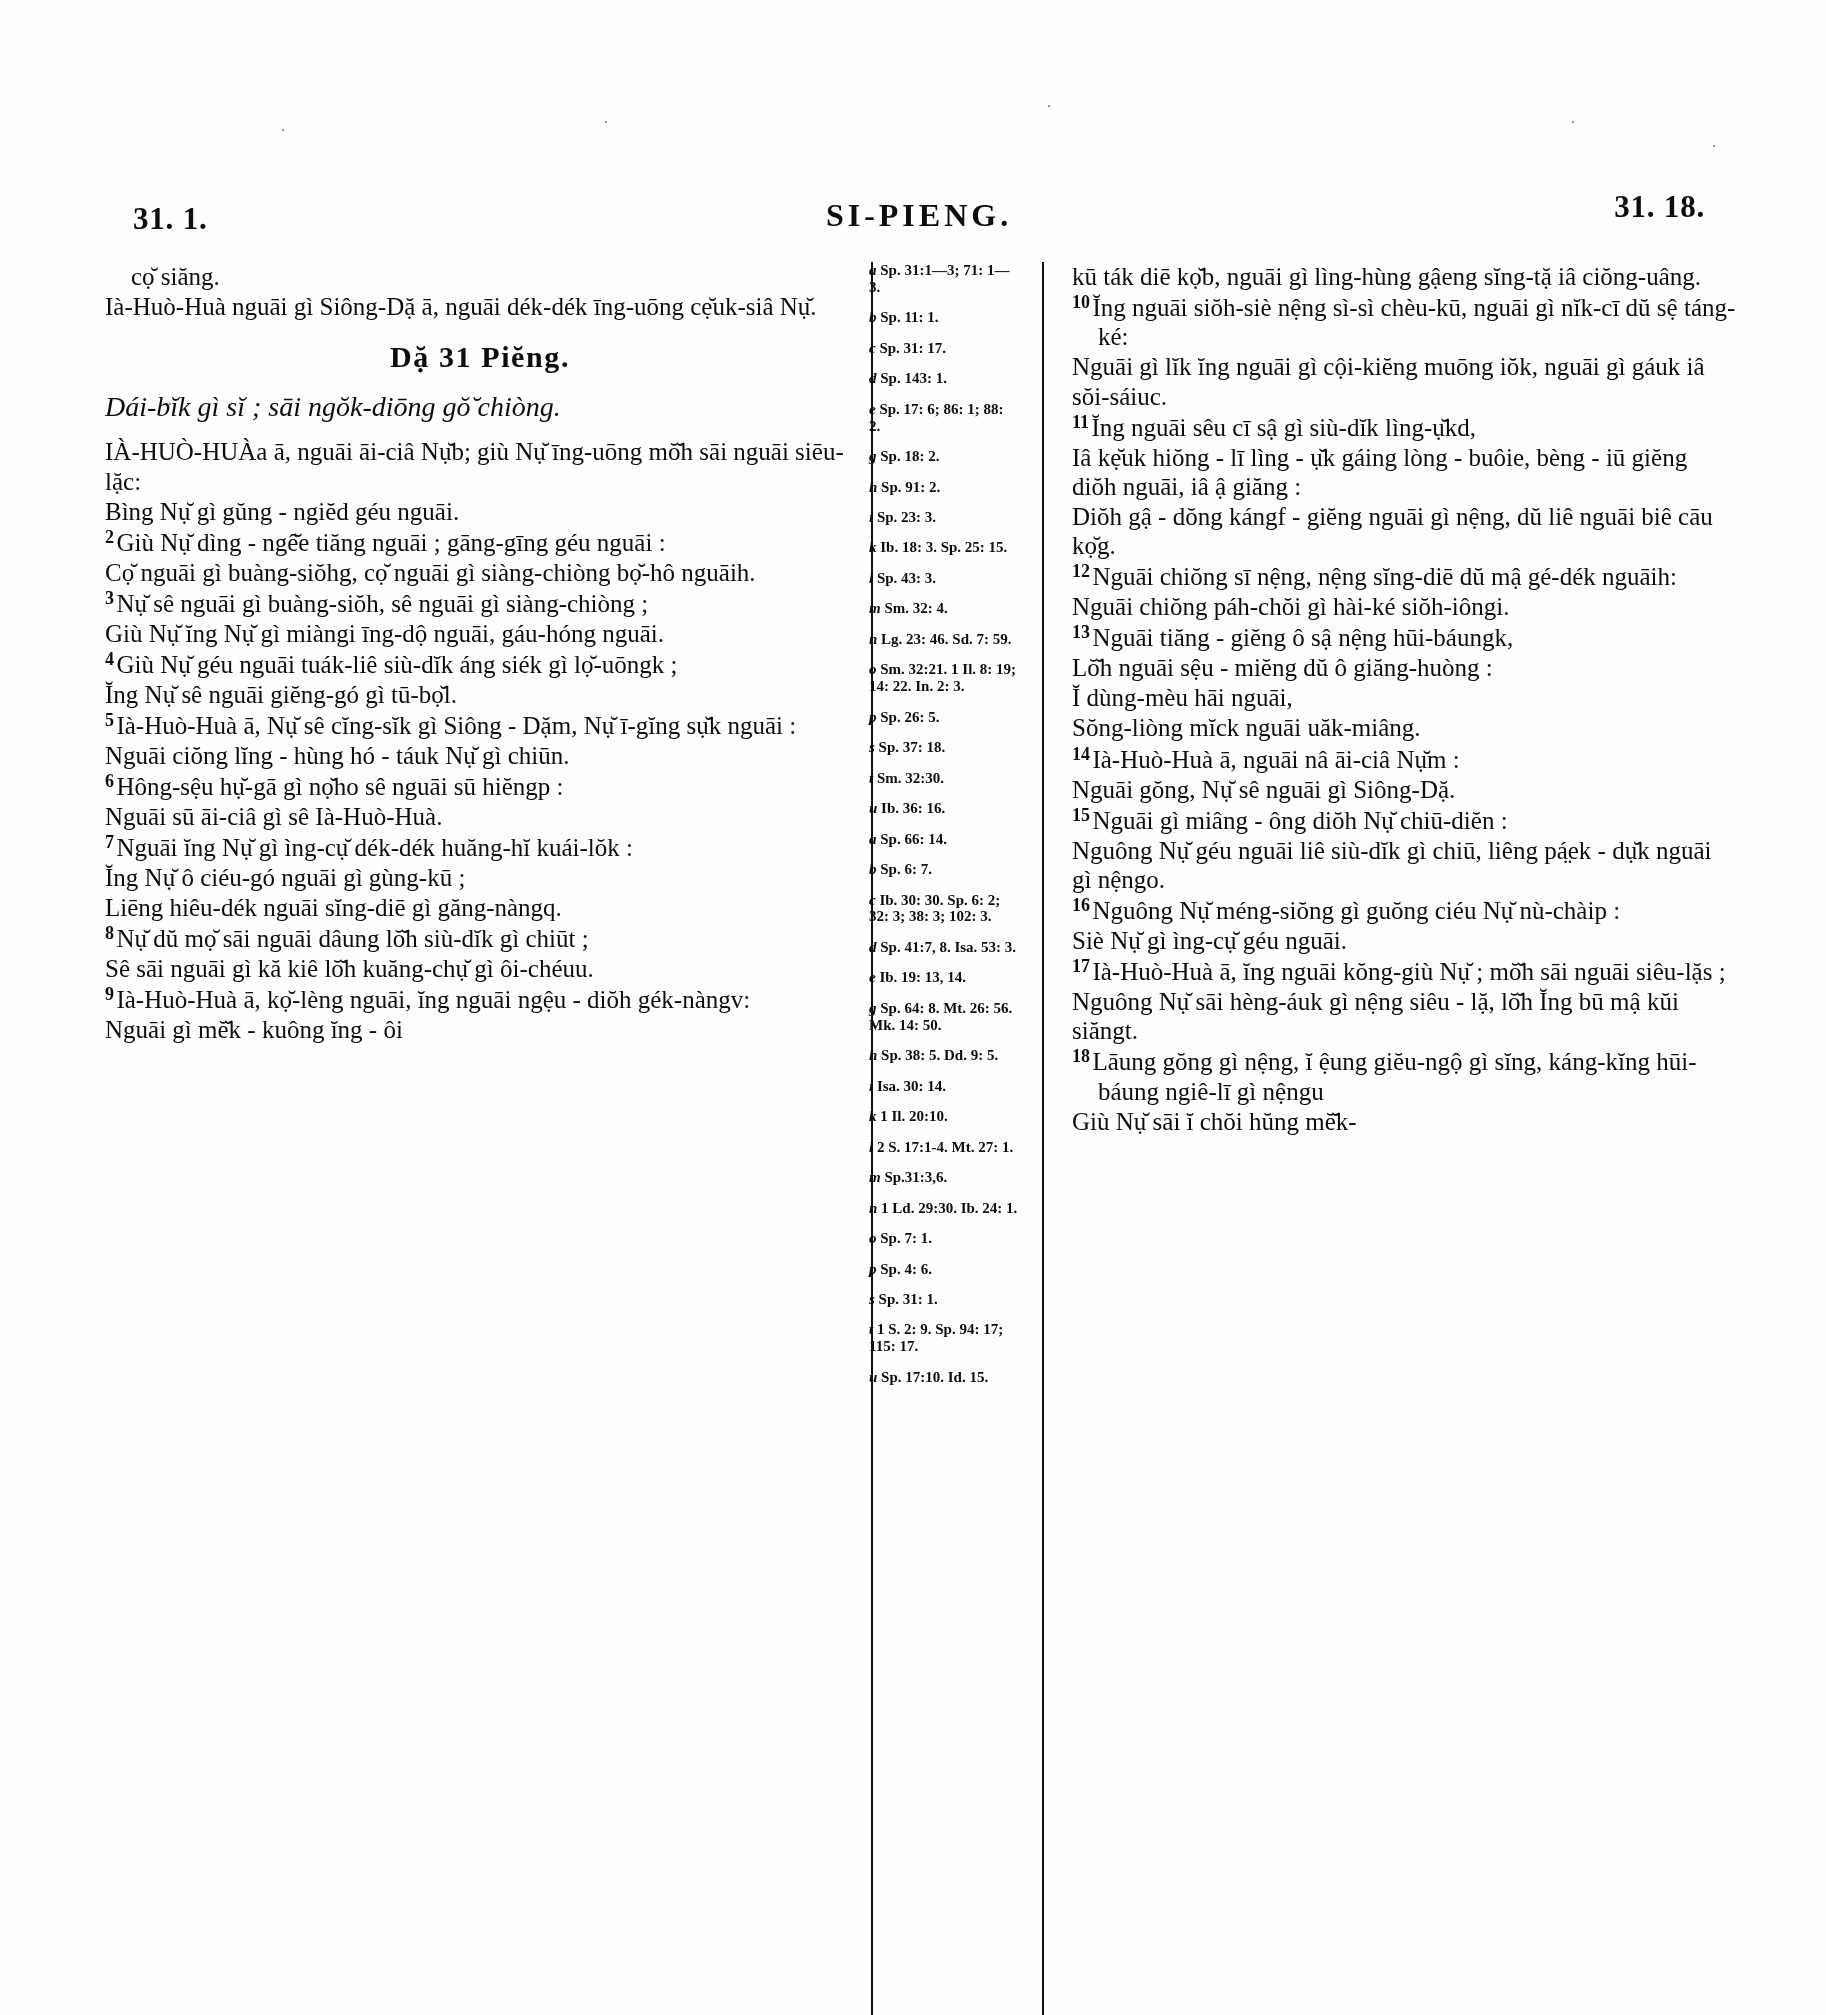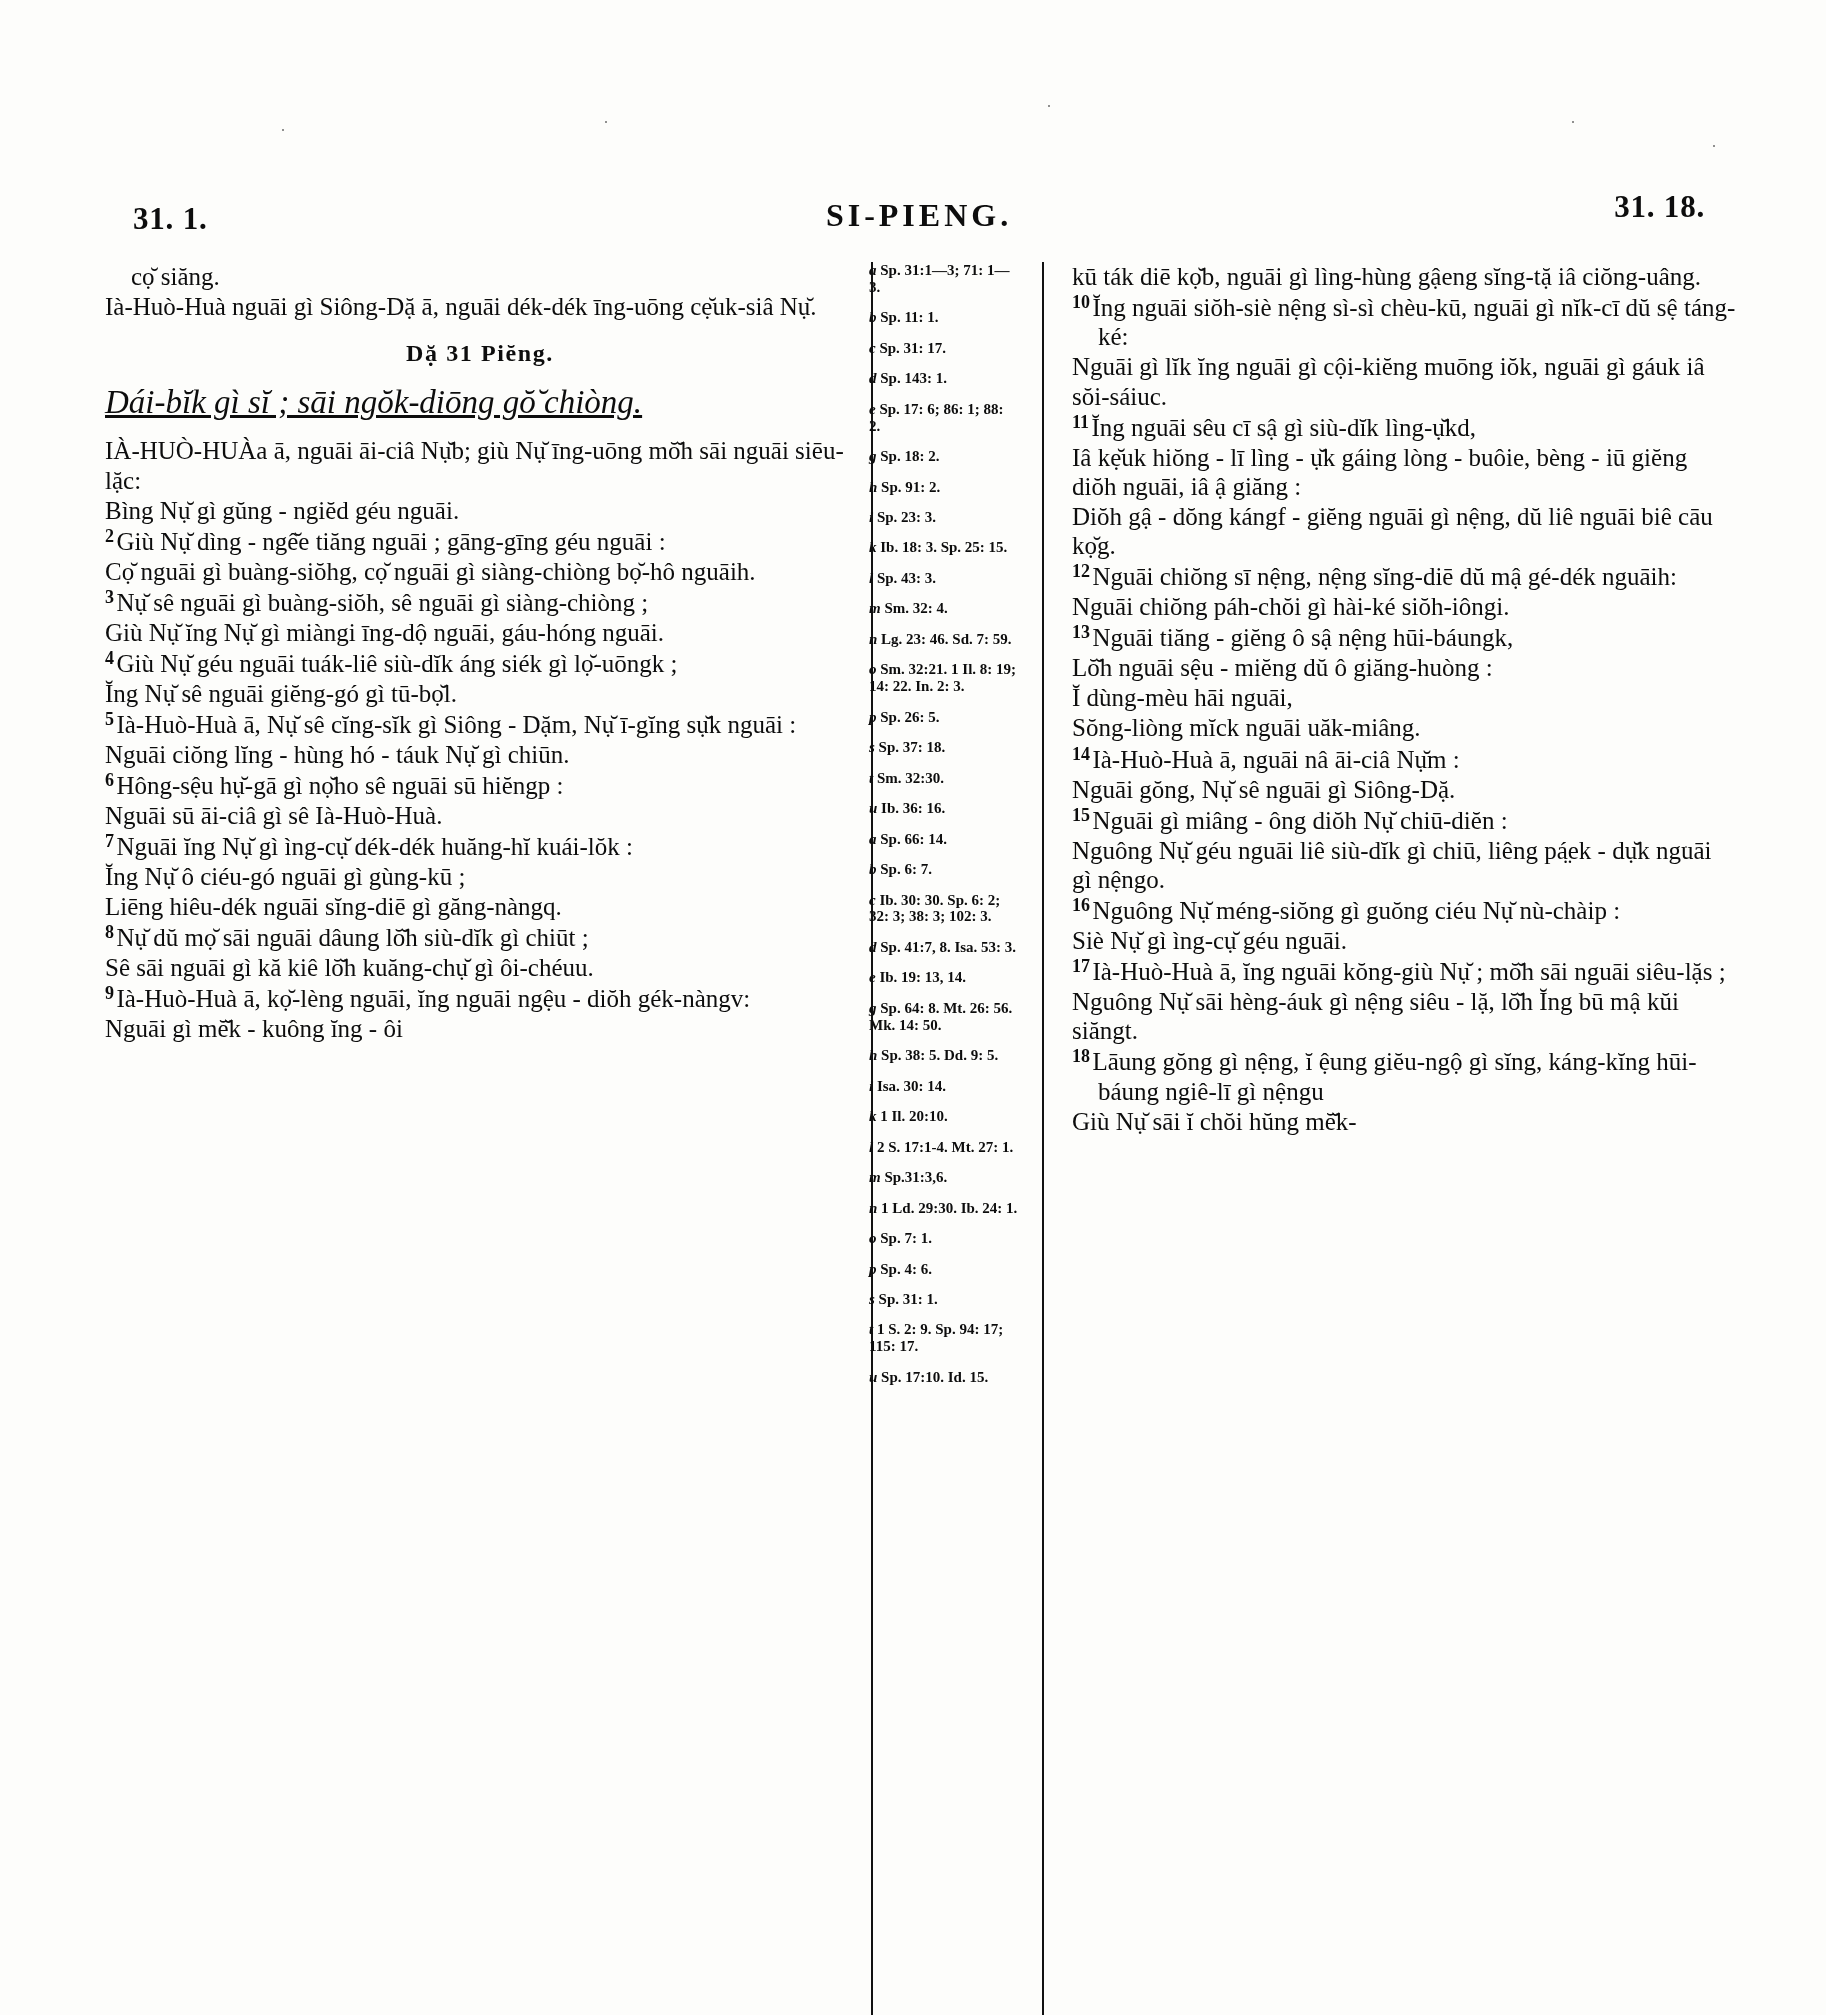--- a/index.html
+++ b/index.html
@@ -111,30 +111,29 @@
   sup.vn {
     font-size: 18px;
     font-weight: 700;
     vertical-align: 38%;
     padding-right: 2.4px;
   }
 
   .headline {
     text-align: center;
     font-weight: 700;
-    font-size: 24px;
+    font-size: 30px;
     letter-spacing: 1.6px;
     margin: 17.7px 0 16px 0;
   }
   .subhead {
     font-style: italic;
-    font-size: 33px;
+    font-size: 28px;
     margin: 0 0 13.7px 0;
     line-height: 1.2;
-    text-decoration: underline;
   }
   .speck {
     position: absolute;
     width: 2.4px; height: 2.4px;
     background: #6b6b6b;
     border-radius: 50%;
   }
 </style>
 </head>
 <body>

